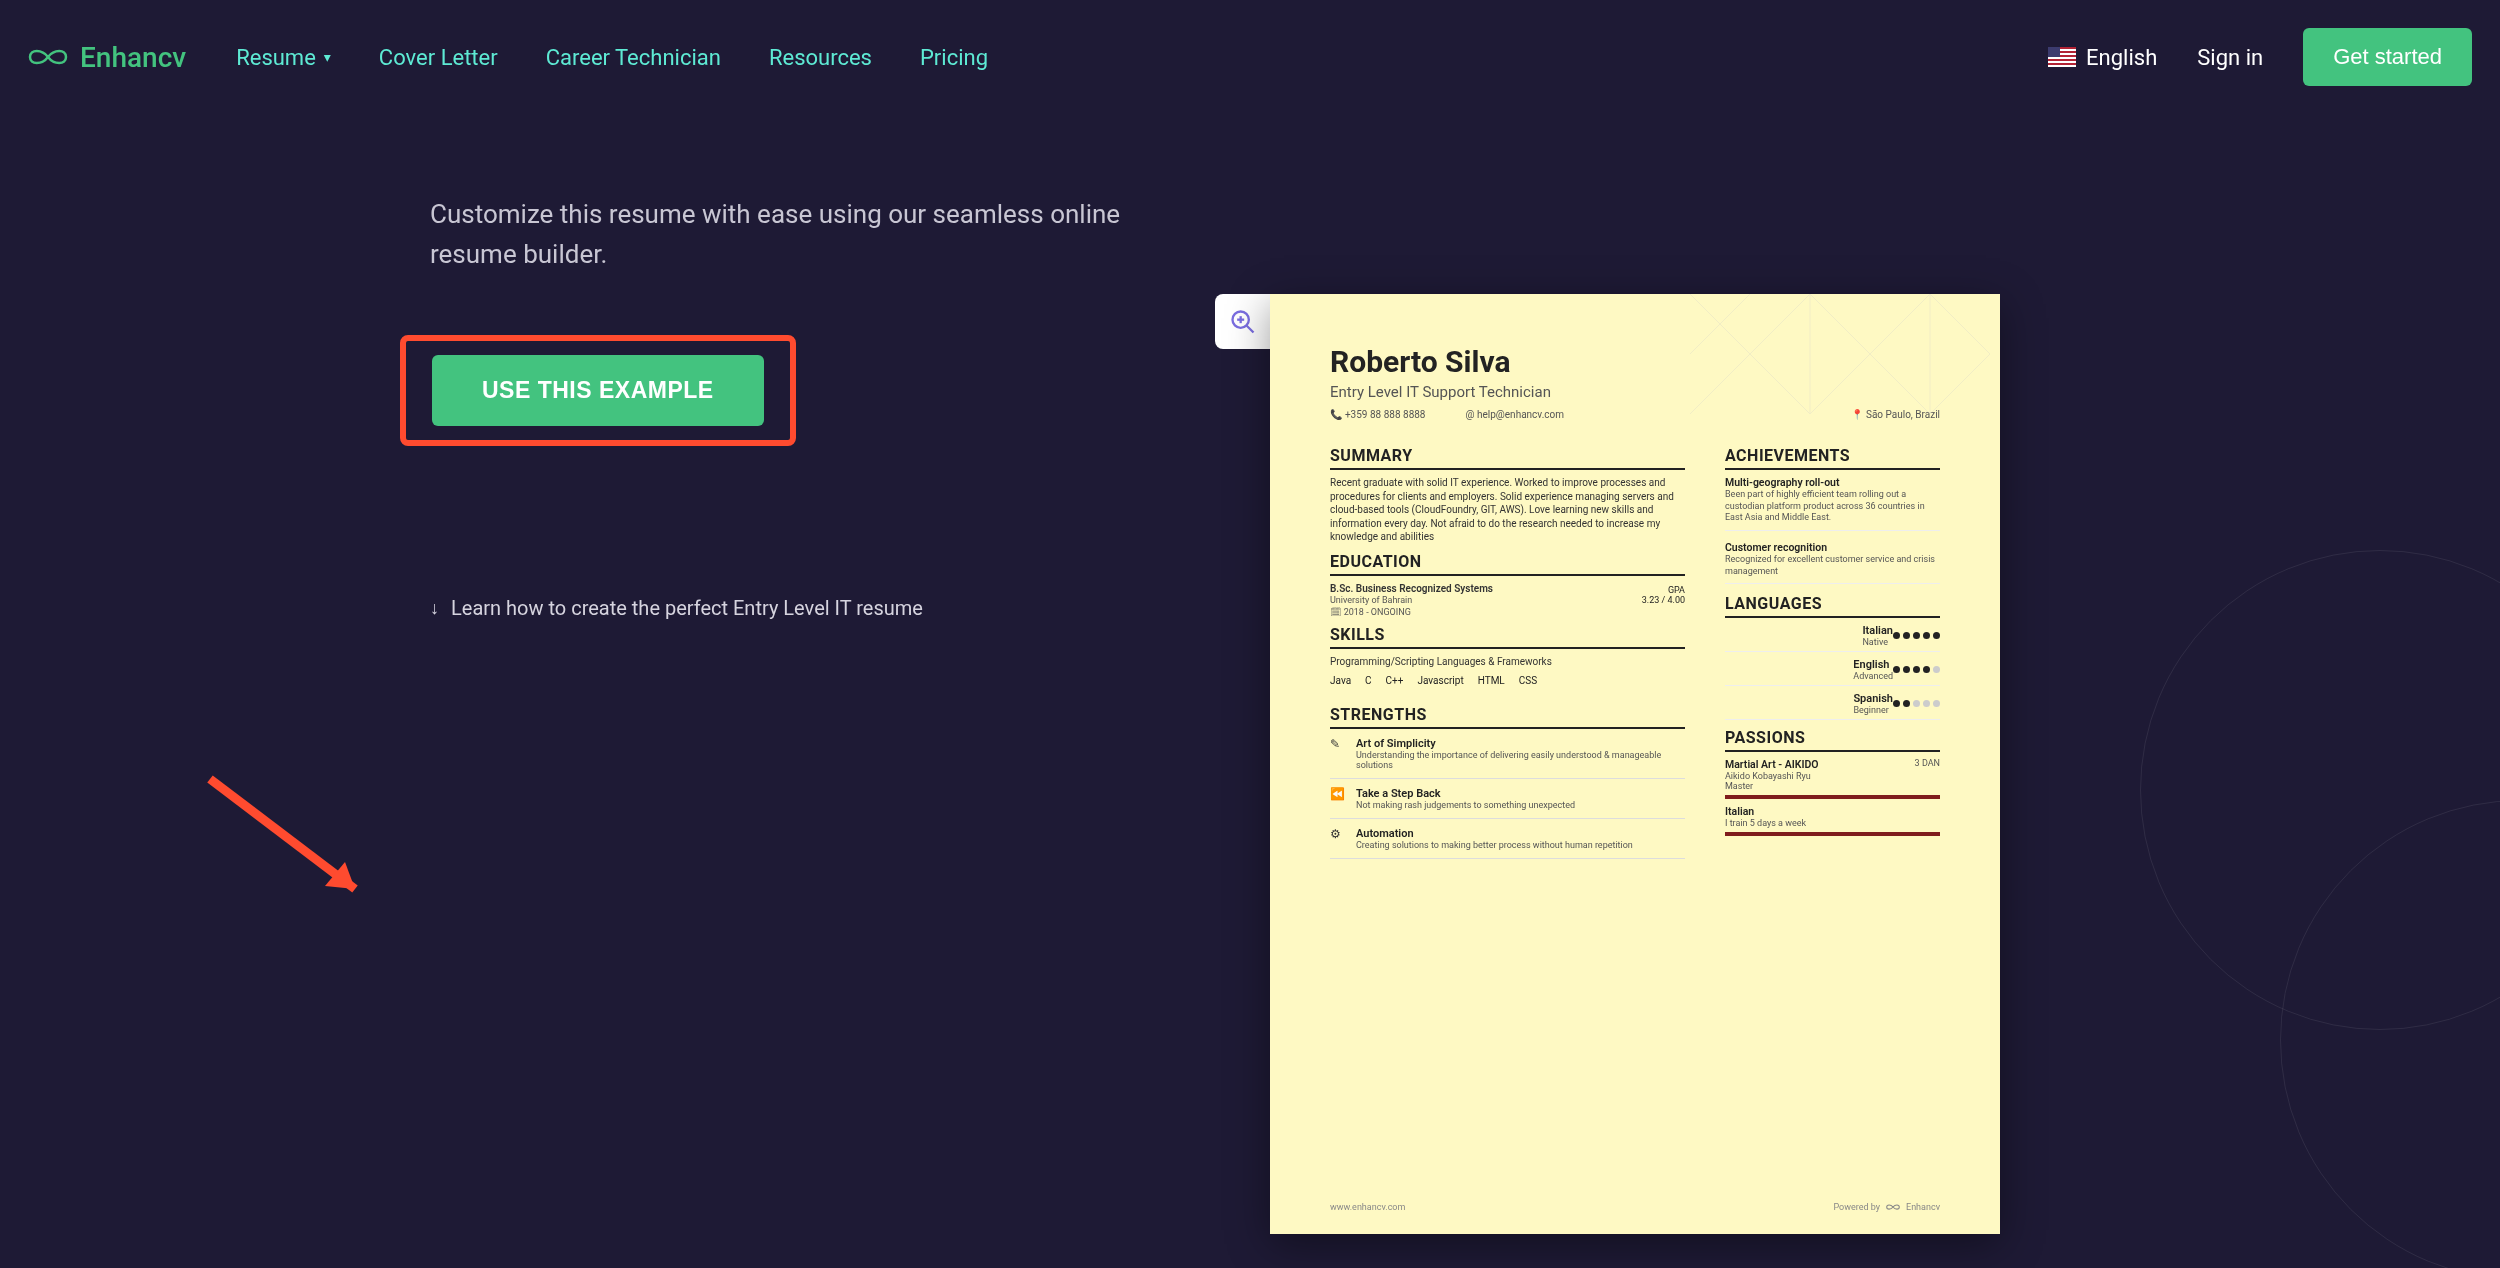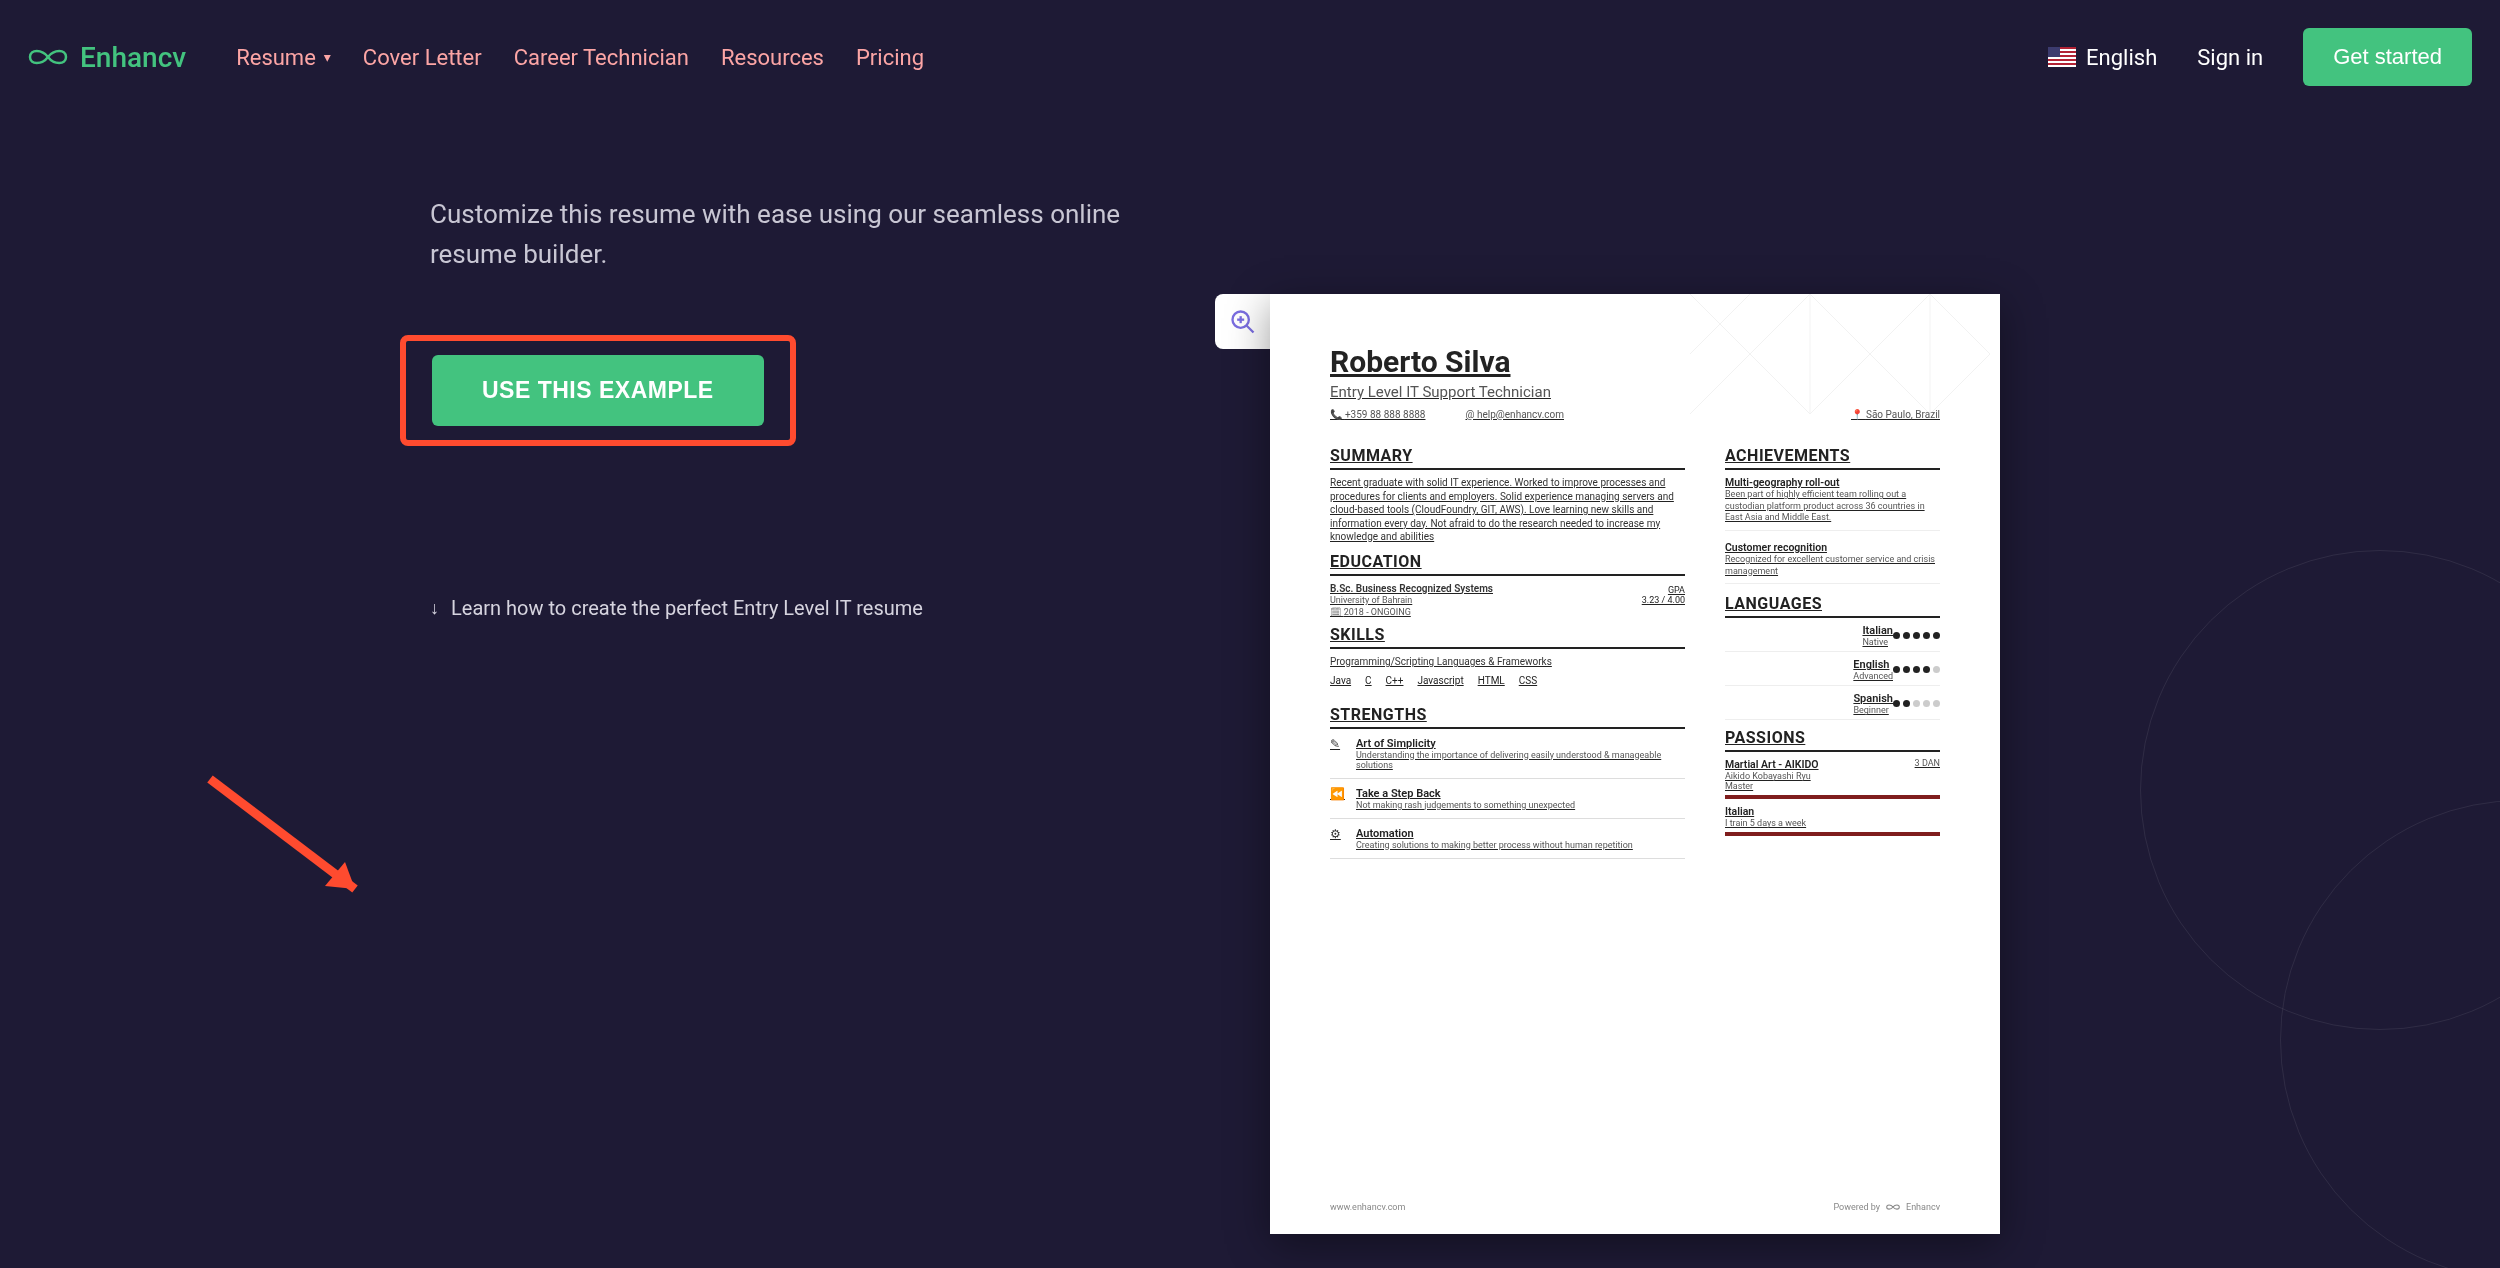--- a/index.html
+++ b/index.html
@@ -28,23 +28,23 @@
     display:flex;
     align-items:center;
     gap:12px;
     color:#43c37f;
     font-size:28px;
     font-weight:500;
   }
   .logo svg { width:40px; height:28px; }
   .nav {
     display:flex;
-    gap:32px;
+    gap:48px;
     font-size:22px;
-    color:#fca5a5;
+    color:#5eead4;
   }
   .nav-item { display:flex; align-items:center; gap:8px; cursor:pointer; }
   .chevron-down { font-size:14px; }
   .header-right {
     display:flex;
     align-items:center;
     gap:40px;
     font-size:22px;
   }
   .lang { display:flex; align-items:center; gap:10px; cursor:pointer; }
@@ -141,27 +141,26 @@
     border-radius:8px 0 0 8px;
     display:flex;
     align-items:center;
     justify-content:center;
     cursor:pointer;
   }
   .zoom-btn svg { width:28px; height:28px; stroke:#7a6de0; fill:none; stroke-width:2; }
   .resume {
     width:730px;
     height:940px;
-    background:#ffffff;
+    background:#fef9c3;
     color:#222;
     padding:50px 60px 30px 60px;
     box-shadow:0 10px 40px rgba(0,0,0,0.4);
     position:relative;
     overflow:hidden;
-    text-decoration:underline;
   }
   .resume .name { font-size:30px; font-weight:700; color:#232323; margin-bottom:4px; }
   .resume .jobtitle { font-size:15px; color:#555; margin-bottom:8px; }
   .resume .contact-row { display:flex; gap:40px; font-size:10px; color:#555; margin-bottom:18px; }
   .contact-row .right-contact { margin-left:auto; margin-right:0; }
   .cols { display:flex; gap:40px; }
   .col-l { flex:0 0 355px; }
   .col-r { flex:1; }
   .sec-h { font-size:16px; font-weight:700; letter-spacing:0.5px; border-bottom:2px solid #222; padding-bottom:3px; margin:8px 0 6px 0; }
   .sec-body, .sec-b { font-size:10px; color:#333; line-height:1.35; }

